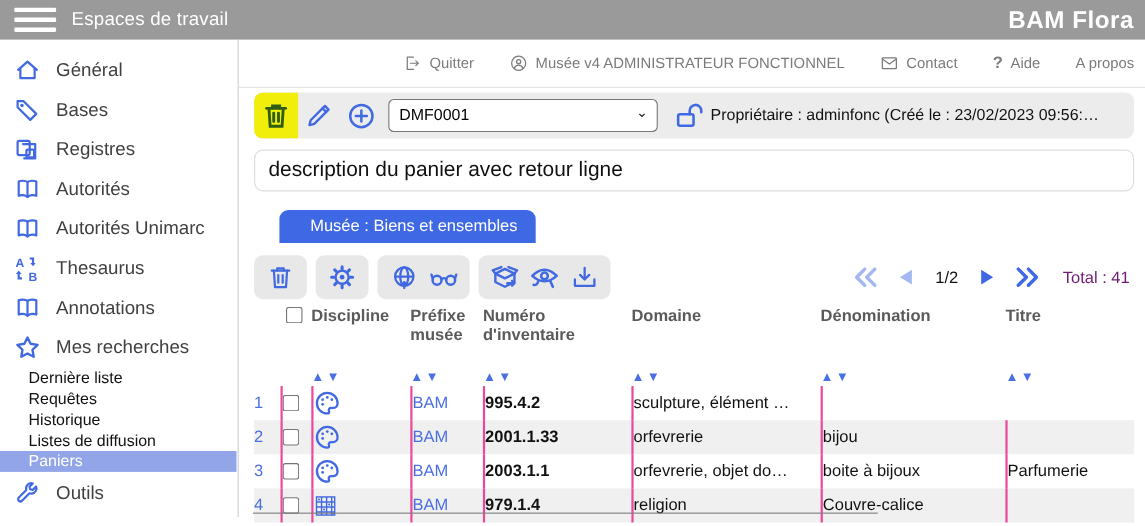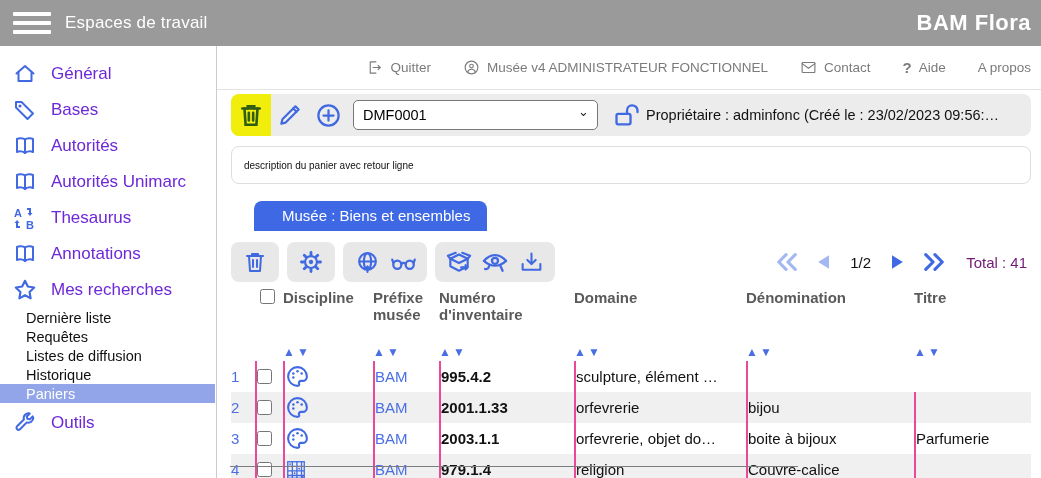--- a/index.html
+++ b/index.html
@@ -1,32 +1,32 @@
 <!DOCTYPE html>
 <html><head>
 <meta charset="utf-8">
 <style>
   * { margin:0; padding:0; box-sizing:border-box; }
   html,body { width:1041px; height:478px; overflow:hidden; background:#fff;
     font-family:"Liberation Sans", sans-serif; position:relative; }
 
   
-  .topbar { height:46px; background:#9a9a9a; display:flex; align-items:center; color:#fff; }
+  .topbar { height:36px; background:#9a9a9a; display:flex; align-items:center; color:#fff; }
   .hamburger { width:38px; margin:0 14px 0 13px; cursor:pointer; }
   .hamburger span { display:block; height:4px; background:#fff; border-radius:1px; margin:5px 0; }
   .topbar-title { font-size:17px; letter-spacing:.2px; }
   .brand { margin-left:auto; margin-right:10px; font-size:22px; font-weight:bold; letter-spacing:.5px; }
 
   .shell { display:flex; height:434px; }
 
   
   .sidebar { width:217px; border-right:1px solid #ccc; padding-top:10px; flex:none; }
   .side-item { display:flex; align-items:center; gap:13px; padding:5px 0 5px 12px; cursor:pointer; }
   .side-item .ico { width:26px; height:26px; flex:none; display:flex; align-items:center; justify-content:center; }
-  .side-item .lbl { font-size:17px; color:#6d28d9; }
+  .side-item .lbl { font-size:17px; color:#404040; }
   .sub-list { margin:0 0 2px 0; }
   .sub-item { font-size:14.5px; color:#111; padding:1.5px 0 1.5px 26px; cursor:pointer; }
   .sub-item.selected { background:#92a5e8; color:#fff; width:215px; }
   svg.blue { stroke:#4169e1; fill:none; stroke-width:2; stroke-linecap:round; stroke-linejoin:round; }
   svg .fillb { fill:#4169e1; stroke:none; }
 
   
   .main { flex:1; min-width:0; }
   .menubar { height:44px; display:flex; align-items:center; justify-content:flex-end;
     gap:32px; padding-right:10px; border-bottom:1px solid #e3e3e3; color:#7b7b7b; }
@@ -40,21 +40,21 @@
   .basket-bar { height:42px; background:#ececec; border-radius:8px; display:flex; align-items:center; overflow:hidden; }
   .trash-hl { width:40px; height:42px; background:#f0ee0a; display:flex; align-items:center; justify-content:center; cursor:pointer; flex:none; }
   .tool-ic { width:38px; height:42px; display:flex; align-items:center; justify-content:center; cursor:pointer; flex:none; }
   .sel-wrap { position:relative; margin:0 10px 0 6px; }
   .sel-wrap select { width:245px; height:30px; border:1px solid #777; border-radius:5px;
     background:#fff; font-size:14.5px; font-family:inherit; padding:0 24px 0 9px; appearance:none; -webkit-appearance:none; }
   .sel-wrap .chev { position:absolute; right:9px; top:4px; color:#222; font-size:13px; pointer-events:none; }
   .owner { font-size:14.5px; color:#111; white-space:nowrap; overflow:hidden; text-overflow:ellipsis; padding-right:10px; }
 
   .desc-box { margin-top:10px; height:38px; border:1px solid #ddd; border-radius:8px;
-    display:flex; align-items:center; padding-left:12px; font-size:10px; color:#111; background:#fff; }
+    display:flex; align-items:center; padding-left:12px; font-size:19px; color:#111; background:#fff; }
 
   .tab { display:inline-block; margin:17px 0 0 23px; background:#3f69e4; color:#fff;
     font-size:15px; padding:6px 17px 7px 28px; border-radius:8px 8px 0 0; cursor:pointer; }
 
   
   .list-toolbar { display:flex; align-items:center; margin-top:10px; height:42px; }
   .btn-group { background:#e8e8e8; border-radius:8px; height:40px; display:flex; align-items:center;
     padding:0 6px; margin-right:8px; }
   .gbtn { width:36px; height:40px; display:flex; align-items:center; justify-content:center; cursor:pointer; }
   .pager { margin-left:auto; display:flex; align-items:center; gap:15px; padding-right:4px; }
@@ -108,20 +108,30 @@
       <span class="ico">
         <svg class="blue" width="24" height="24" viewBox="0 0 24 24">
             <path d="M3 9.5V4h5.5L20 15.5 14.5 21 3 9.5z"></path>
             <circle class="fillb" cx="7" cy="8" r="1.6"></circle>
           </svg>
       </span>
         <span class="lbl">Bases</span>
     </div>
     <div class="side-item">
       <span class="ico">
+        <svg class="blue" width="24" height="24" viewBox="0 0 24 24">
+            <rect x="3" y="4" width="11" height="13" rx="1.5"></rect>
+            <path d="M8 7h11v13H9"></path>
+            <rect x="11" y="12" width="7" height="7" rx="1"></rect>
+          </svg>
+      </span>
+        <span class="lbl">Registres</span>
+    </div>
+    <div class="side-item">
+      <span class="ico">
         <svg class="blue" width="24" height="24" viewBox="0 0 24 24" stroke-width="2.4">
             <path d="M12 5.5C10 4 6 4 4 5v13c2-1 6-1 8 1 2-2 6-2 8-1V5c-2-1-6-1-8 .5z"></path>
             <path d="M12 5.5V19"></path>
           </svg>
       </span>
         <span class="lbl">Autorités</span>
     </div>
     <div class="side-item">
       <span class="ico">
         <svg class="blue" width="24" height="24" viewBox="0 0 24 24" stroke-width="2.4">
@@ -157,22 +167,22 @@
       <span class="ico">
         <svg class="blue" width="26" height="26" viewBox="0 0 24 24">
             <path d="M12 3.5l2.6 5.3 5.9.9-4.3 4.1 1 5.9-5.2-2.8-5.2 2.8 1-5.9L3.5 9.7l5.9-.9z"></path>
           </svg>
       </span>
         <span class="lbl">Mes recherches</span>
     </div>
     <div class="sub-list">
       <div class="sub-item">Dernière liste</div>
       <div class="sub-item">Requêtes</div>
+      <div class="sub-item">Historique</div>
       <div class="sub-item">Listes de diffusion</div>
-      <div class="sub-item">Historique</div>
       <div class="sub-item selected">Paniers</div>
     </div>
     <div class="side-item">
       <span class="ico">
         <svg class="blue" width="24" height="24" viewBox="0 0 24 24">
             <path d="M20.2 6.8a4.8 4.8 0 0 1-6.4 4.6L7 18.2a2 2 0 1 1-2.9-2.9l6.8-6.8a4.8 4.8 0 0 1 5.9-6l-3 3 .6 2.3 2.3.6 3-3c.3.7.5 1.5.5 2.4z"></path>
           </svg>
       </span>
         <span class="lbl">Outils</span>
     </div>

